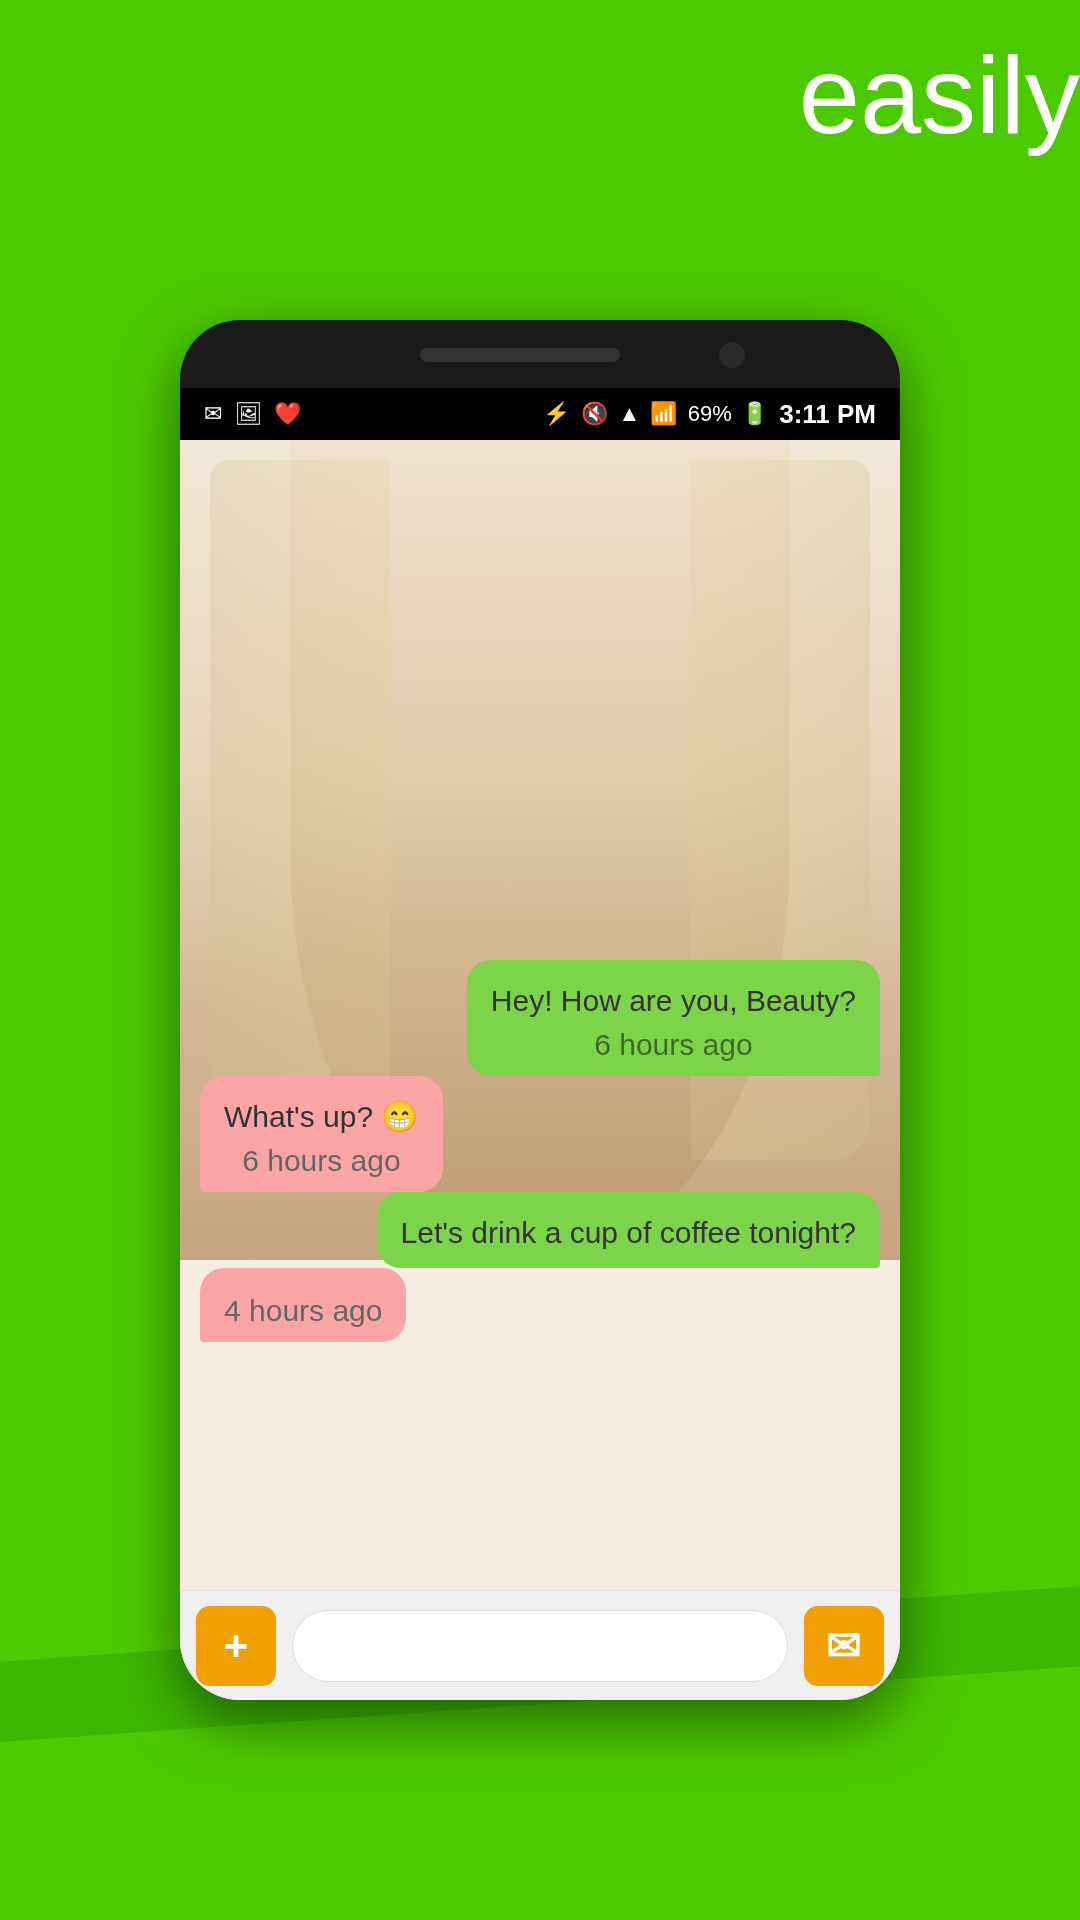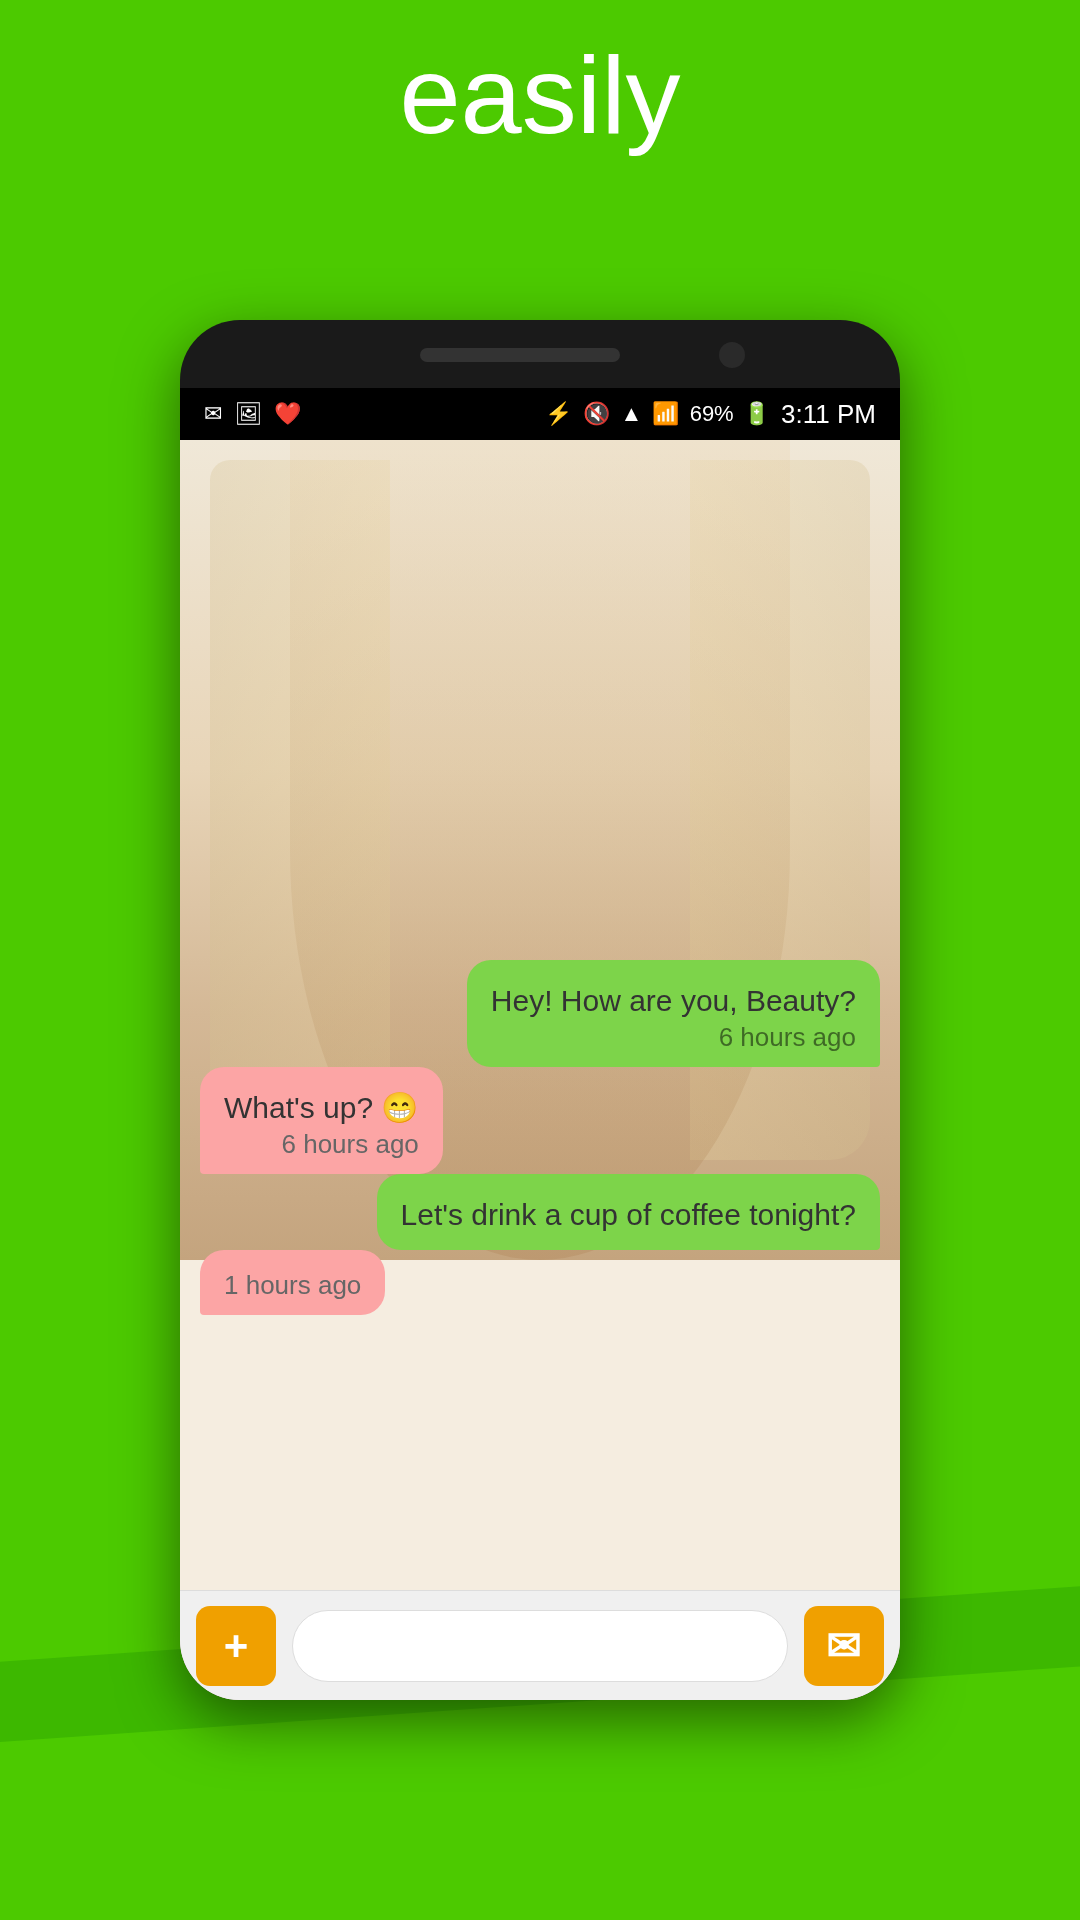--- a/index.html
+++ b/index.html
@@ -47,20 +47,21 @@
       color: #fff;
       line-height: 1;
       letter-spacing: -2px;
     }
 
     .header-easily {
       font-size: 110px;
       font-weight: 300;
       color: #fff;
       line-height: 1;
+      text-align: right;
     }
 
     
     .phone-frame {
       position: absolute;
       top: 320px;
       left: 50%;
       transform: translateX(-50%);
       width: 720px;
       height: 1380px;
@@ -122,21 +123,21 @@
       display: flex;
       align-items: center;
       gap: 10px;
       color: #fff;
       font-size: 22px;
     }
 
     .status-time {
       color: #fff;
       font-size: 26px;
-      font-weight: normal;
+      font-weight: bold;
     }
 
     
     .chat-screen {
       position: absolute;
       top: 120px;
       left: 0;
       right: 0;
       bottom: 0;
       background: #f5ede0;
@@ -221,23 +222,24 @@
       border-bottom-left-radius: 4px;
     }
 
     .message-text {
       font-size: 30px;
       color: #333;
       line-height: 1.4;
     }
 
     .message-time {
-      font-size: 26px;
+      font-size: 30px;
       color: #666;
-      text-align: right;
+      text-align: center;
+      margin-top: 6px;
     }
 
     .message-bubble.sent .message-time {
       color: rgba(0,0,0,0.5);
     }
 
     
     .bottom-bar {
       position: absolute;
       bottom: 0;
@@ -330,21 +332,21 @@
       <div class="message-bubble received">
         <div class="message-text">What's up? 😁</div>
         <div class="message-time">6 hours ago</div>
       </div>
 
       <div class="message-bubble sent">
         <div class="message-text">Let's drink a cup of coffee tonight?</div>
       </div>
 
       <div class="message-bubble received">
-        <div class="message-time">1 hours ago</div>
+        <div class="message-time">4 hours ago</div>
       </div>
     </div>
 
     <div class="bottom-bar">
       <div class="bottom-btn">
         <span class="bottom-btn-icon">+</span>
       </div>
       <input class="message-input" type="text" placeholder="" style="">
       <div class="bottom-btn">
         <span class="bottom-btn-icon">✉</span>

